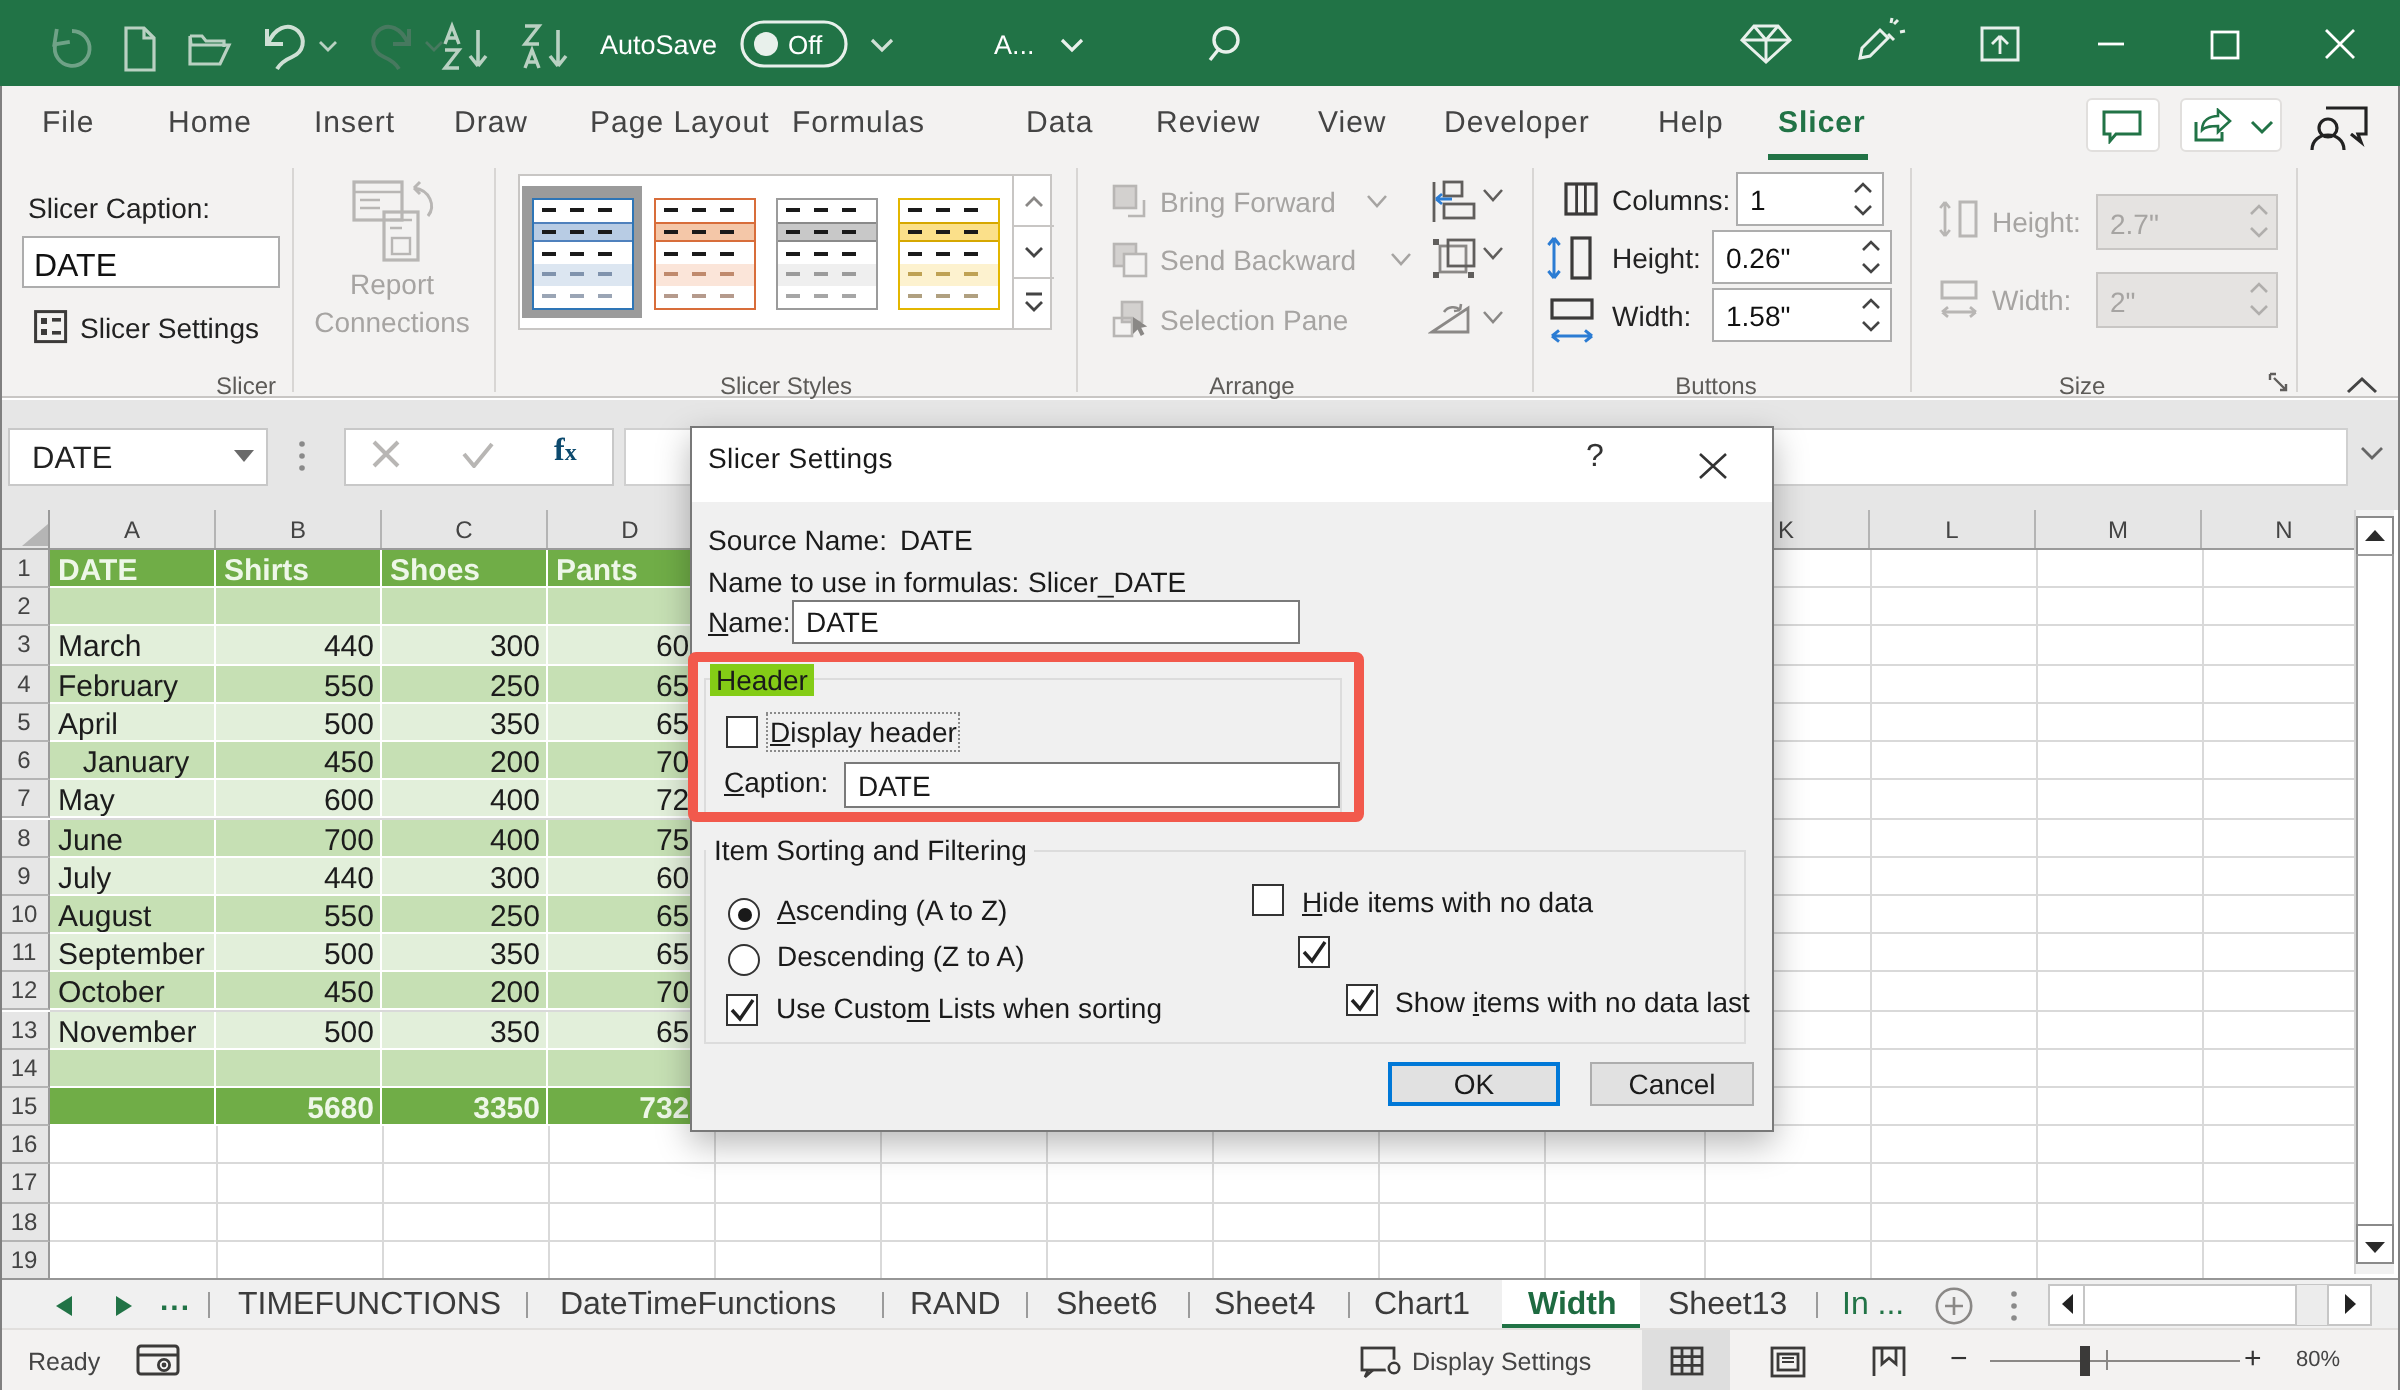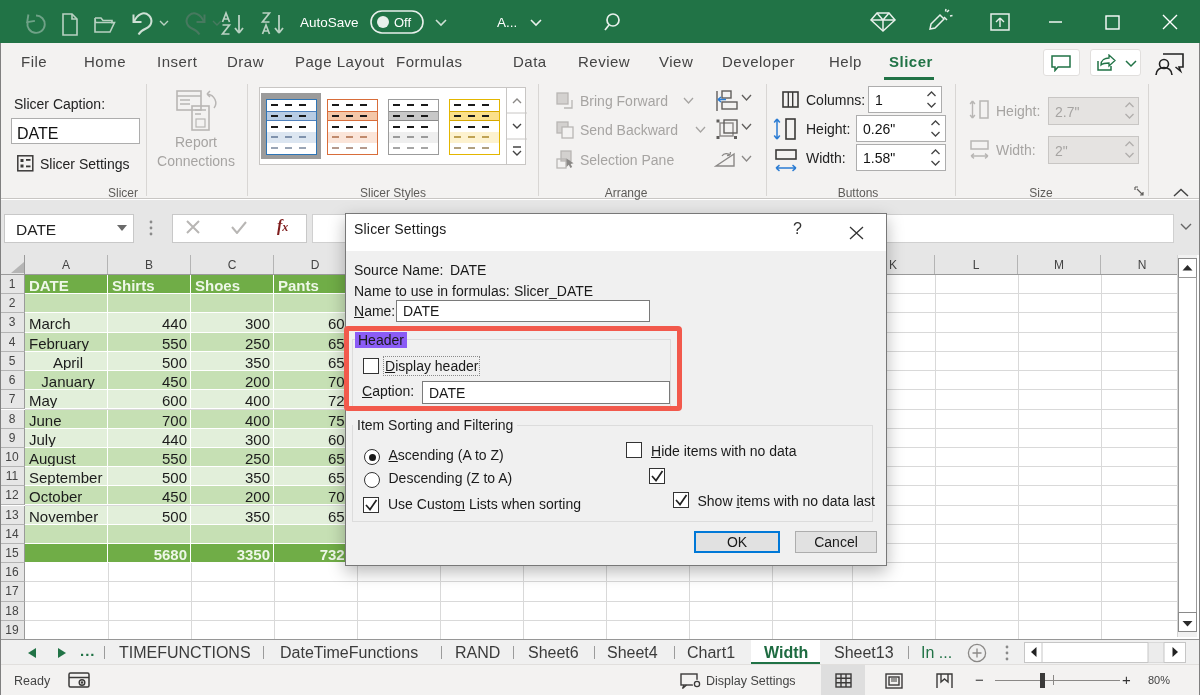--- a/index.html
+++ b/index.html
@@ -356,21 +356,21 @@
         <circle cx="2" cy="14" r="1.4"></circle>
       </g>
     </svg>
   <div class="fbox" style="left:172px;top:14px;width:135px;height:29px"></div>
   <svg style="position:absolute;left:186px;top:20px" width="15" height="15">
       <path d="M 1 1 l 12 12 m 0 -12 l -12 12" stroke="#b8b6b4" stroke-width="2" fill="none"></path>
     </svg>
   <svg style="position:absolute;left:231px;top:21px" width="16" height="13">
       <path d="M 1 6 l 5 6 9 -11" stroke="#b8b6b4" stroke-width="2" fill="none"></path>
     </svg>
-  <div style="position:absolute;left:277px;top:17px;font-size:16px;font-style:italic;font-family:'Liberation Serif',serif;color:#7f1d1d;font-weight:bold">f<span style="font-size:12px">x</span></div>
+  <div style="position:absolute;left:277px;top:17px;font-size:16px;font-family:'Liberation Serif',serif;color:#0c4a6e;font-weight:bold">f<span style="font-size:12px">x</span></div>
   <div class="fbox" style="left:312px;top:14px;width:862px;height:29px;border-color:#d0d0d0"></div>
   <svg style="position:absolute;left:1180px;top:23px" width="12" height="8">
       <path d="M 1 1 l 5 5 5 -5" fill="none" stroke="#666" stroke-width="1.4"></path>
     </svg>
 </div>
 <div class="abs" id="sheet">
 <div id="colhead">
 <div class="chd" style="left:25px;width:83px">A</div>
 <div class="chd" style="left:108px;width:83px">B</div>
 <div class="chd" style="left:191px;width:83px">C</div>
@@ -444,21 +444,21 @@
 <div class="cell tmid" style="left:191px;top:39.2px;width:83px;height:19.2px;padding-left:4px;text-align:left"></div>
 <div class="cell tmid" style="left:274px;top:39.2px;width:83px;height:19.2px;padding-left:4px;text-align:left"></div>
 <div class="cell tlight" style="left:25px;top:58.4px;width:83px;height:19.2px;padding-left:4px;text-align:left">March</div>
 <div class="cell tlight num" style="left:108px;top:58.4px;width:83px;height:19.2px;padding-right:3px;text-align:right">440</div>
 <div class="cell tlight num" style="left:191px;top:58.4px;width:83px;height:19.2px;padding-right:3px;text-align:right">300</div>
 <div class="cell tlight num" style="left:274px;top:58.4px;width:83px;height:19.2px;padding-right:3px;text-align:right">600</div>
 <div class="cell tmid" style="left:25px;top:77.6px;width:83px;height:19.2px;padding-left:4px;text-align:left">February</div>
 <div class="cell tmid num" style="left:108px;top:77.6px;width:83px;height:19.2px;padding-right:3px;text-align:right">550</div>
 <div class="cell tmid num" style="left:191px;top:77.6px;width:83px;height:19.2px;padding-right:3px;text-align:right">250</div>
 <div class="cell tmid num" style="left:274px;top:77.6px;width:83px;height:19.2px;padding-right:3px;text-align:right">650</div>
-<div class="cell tlight" style="left:25px;top:96.8px;width:83px;height:19.2px;padding-left:4px;text-align:center">April</div>
+<div class="cell tlight" style="left:25px;top:96.8px;width:83px;height:19.2px;padding-left:4px;text-align:left">April</div>
 <div class="cell tlight num" style="left:108px;top:96.8px;width:83px;height:19.2px;padding-right:3px;text-align:right">500</div>
 <div class="cell tlight num" style="left:191px;top:96.8px;width:83px;height:19.2px;padding-right:3px;text-align:right">350</div>
 <div class="cell tlight num" style="left:274px;top:96.8px;width:83px;height:19.2px;padding-right:3px;text-align:right">650</div>
 <div class="cell tmid" style="left:25px;top:116.1px;width:83px;height:19.2px;padding-left:4px;text-align:center">January</div>
 <div class="cell tmid num" style="left:108px;top:116.1px;width:83px;height:19.2px;padding-right:3px;text-align:right">450</div>
 <div class="cell tmid num" style="left:191px;top:116.1px;width:83px;height:19.2px;padding-right:3px;text-align:right">200</div>
 <div class="cell tmid num" style="left:274px;top:116.1px;width:83px;height:19.2px;padding-right:3px;text-align:right">700</div>
 <div class="cell tlight" style="left:25px;top:135.3px;width:83px;height:19.2px;padding-left:4px;text-align:left">May</div>
 <div class="cell tlight num" style="left:108px;top:135.3px;width:83px;height:19.2px;padding-right:3px;text-align:right">600</div>
 <div class="cell tlight num" style="left:191px;top:135.3px;width:83px;height:19.2px;padding-right:3px;text-align:right">400</div>
@@ -600,21 +600,21 @@
       <path d="M 1 1 l 13 12 m 0 -12 l -13 12" stroke="#333" stroke-width="1.3" fill="none"></path>
     </svg>
   <div class="dtext" style="left:8px;top:47.5px">Source Name:</div>
   <div class="dtext" style="left:104px;top:47.5px">DATE</div>
   <div class="dtext" style="left:8px;top:68.5px">Name to use in formulas:</div>
   <div class="dtext" style="left:168px;top:68.5px">Slicer_DATE</div>
   <div class="dtext" style="left:8px;top:89px"><u>N</u>ame:</div>
   <div class="dinput" style="left:50px;top:86px;width:254px;height:22px;line-height:21px">DATE</div>
 
   <div class="gbox" style="left:6px;top:125px;width:319px;height:71px"></div>
-  <div class="dtext" style="left:9px;top:117.5px;background:#8b5cf6;padding:0 3px">Header</div>
+  <div class="dtext" style="left:9px;top:117.5px;background:#84cc16;padding:0 3px">Header</div>
   <div class="cb" style="left:17px;top:144px"></div>
   <div class="dtext" style="left:39px;top:143.5px;outline:1px dotted #8a8a8a;outline-offset:1px"><u>D</u>isplay header</div>
   <div class="dtext" style="left:16px;top:168.5px"><u>C</u>aption:</div>
   <div class="dinput" style="left:76px;top:167px;width:248px;height:23px;line-height:22px">DATE</div>
 
   <div class="gbox" style="left:6px;top:211px;width:521px;height:97px"></div>
   <div class="dtext" style="left:7px;top:202.5px;background:#f0f0f0;padding:0 4px">Item Sorting and Filtering</div>
   <div class="rb" style="left:18px;top:235px"></div>
   <div style="position:absolute;left:22.5px;top:239.5px;width:7px;height:7px;border-radius:50%;background:#1a1a1a"></div>
   <div class="dtext" style="left:42.5px;top:233px"><u>A</u>scending (A to Z)</div>

